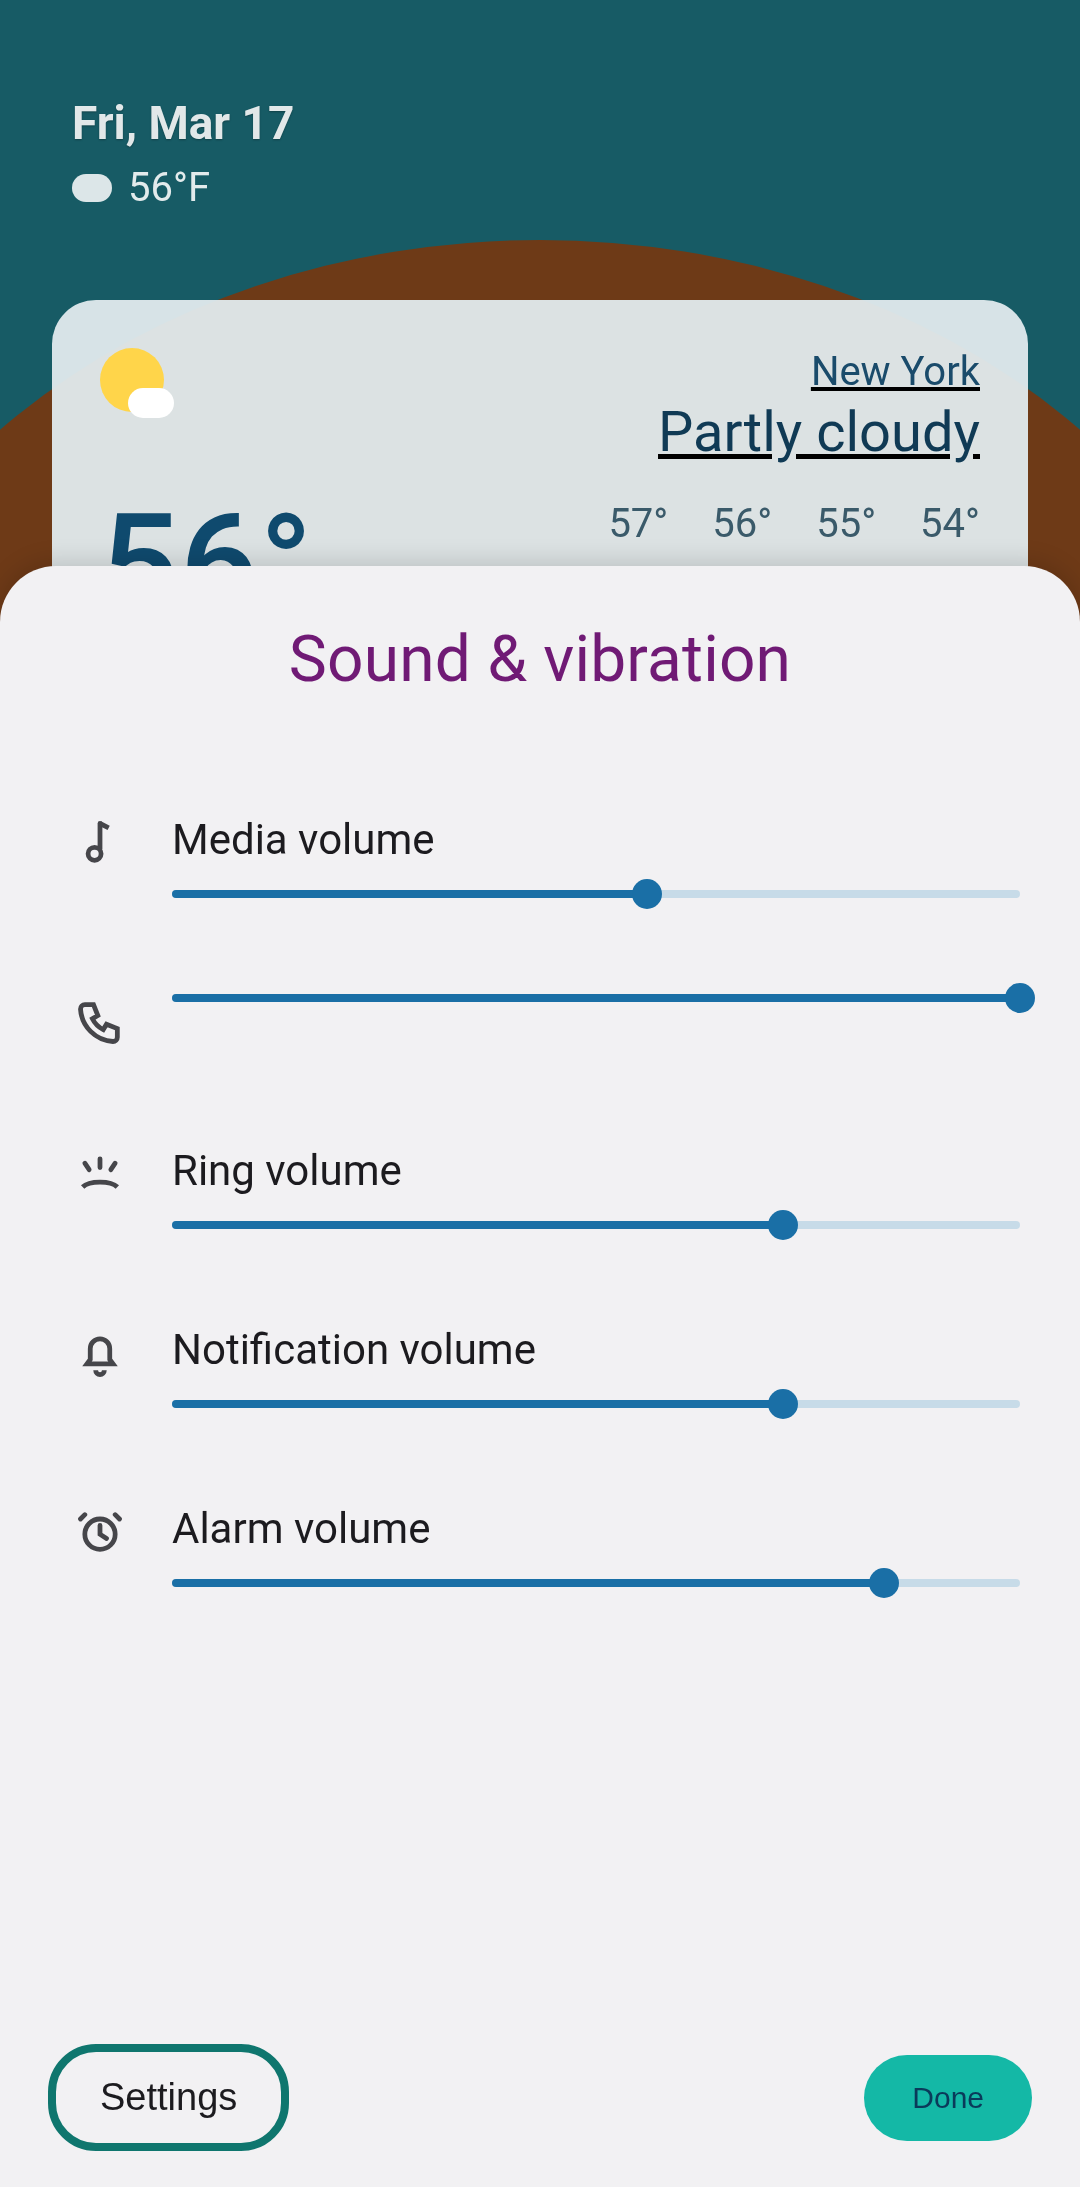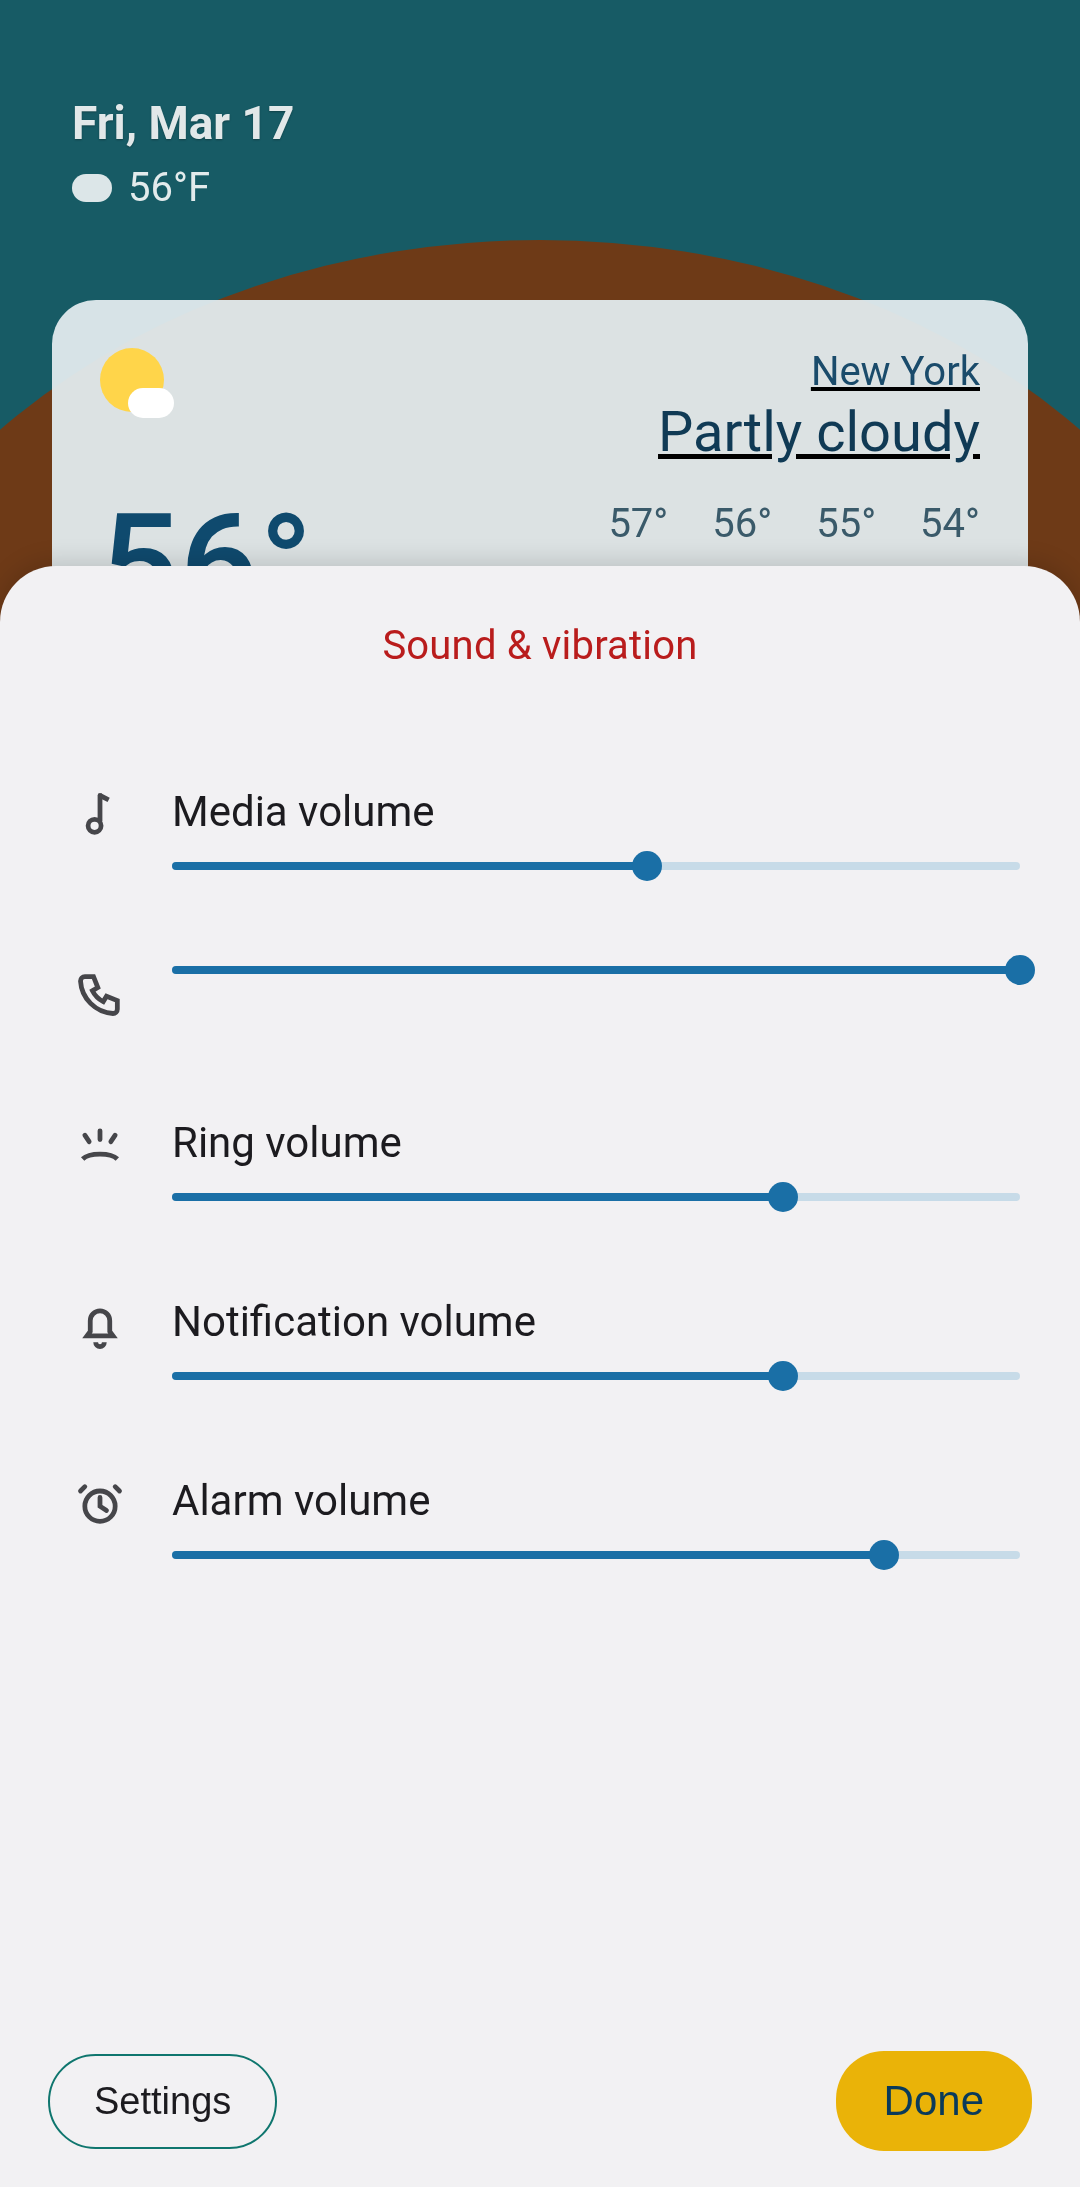--- a/index.html
+++ b/index.html
@@ -120,22 +120,22 @@
     position: absolute;
     left: 0; right: 0; bottom: 0;
     top: 566px;
     background: #f2f1f3;
     border-radius: 56px 56px 0 0;
     padding-top: 56px;
     box-shadow: 0 -4px 24px rgba(0,0,0,0.15);
   }
   .sheet-title {
     text-align: center;
-    color: #b91c1c;
-    font-size: 40px;
+    color: #701a75;
+    font-size: 64px;
     font-weight: 400;
     letter-spacing: 0.2px;
   }
   .slider-list {
     margin-top: 118px;
     padding: 0 60px 0 72px;
   }
   .slider-row {
     display: flex;
     align-items: flex-start;
@@ -183,32 +183,32 @@
   }
   .sheet-actions {
     position: absolute;
     left: 0; right: 0; bottom: 36px;
     display: flex;
     justify-content: space-between;
     align-items: center;
     padding: 0 48px 0 48px;
   }
   .btn-settings {
-    border: 2px solid #0f766e;
+    border: 8px solid #0f766e;
     background: transparent;
     color: #1c1b1f;
     font-size: 38px;
     padding: 24px 44px;
     border-radius: 48px;
   }
   .btn-done {
     border: none;
-    background: #eab308;
+    background: #14b8a6;
     color: #0a3a5a;
-    font-size: 42px;
+    font-size: 30px;
     font-weight: 500;
     padding: 26px 48px;
     border-radius: 48px;
   }
 </style>
 </head>
 <body>
 
 <div class="wallpaper"></div>
 <div class="scrim"></div>

